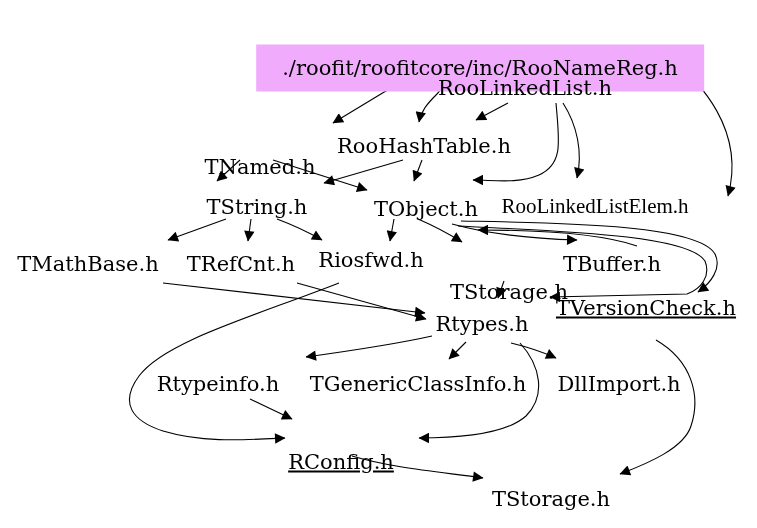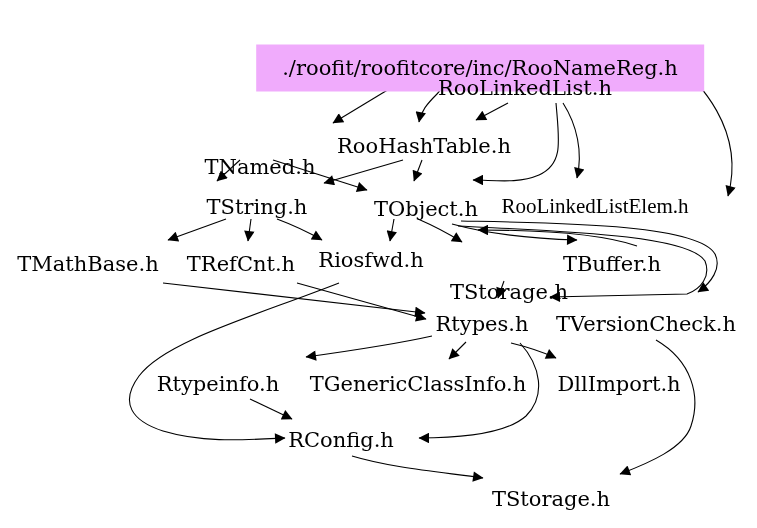--- a/index.html
+++ b/index.html
@@ -69,19 +69,19 @@
     <div class="node" style="left: 424px; top: 146px;">RooHashTable.h</div>
     <div class="node" style="left: 257px; top: 207px;">TString.h</div>
     <div class="node" style="left: 401px; top: 209px; margin-left: 25px;">TObject.h</div>
     <div class="node" style="left: 595px; top: 206px; font-family: Liberation Serif, serif;">RooLinkedListElem.h</div>
     <div class="node" style="left: 88px; top: 264px;">TMathBase.h</div>
     <div class="node" style="left: 241px; top: 264px;">TRefCnt.h</div>
     <div class="node" style="left: 371px; top: 260px;">Riosfwd.h</div>
     <div class="node" style="left: 509px; top: 264px; margin-top: 28px;">TStorage.h</div>
     <div class="node" style="left: 612px; top: 264px;">TBuffer.h</div>
     <div class="node" style="left: 482px; top: 324px;">Rtypes.h</div>
-    <div class="node" style="left: 646px; top: 324px;">TVersionCheck.h</div>
+    <div class="node" style="left: 646px; top: 308px; text-decoration: underline;">TVersionCheck.h</div>
     <div class="node" style="left: 218px; top: 384px;">Rtypeinfo.h</div>
     <div class="node" style="left: 619px; top: 384px;">DllImport.h</div>
     <div class="node" style="left: 418px; top: 384px;">TGenericClassInfo.h</div>
-    <div class="node" style="left: 341px; top: 440px;">RConfig.h</div>
+    <div class="node" style="left: 341px; top: 462px; text-decoration: underline;">RConfig.h</div>
     <div class="node" style="left: 551px; top: 499px;">TStorage.h</div>
   </div>
 
 </body></html>

